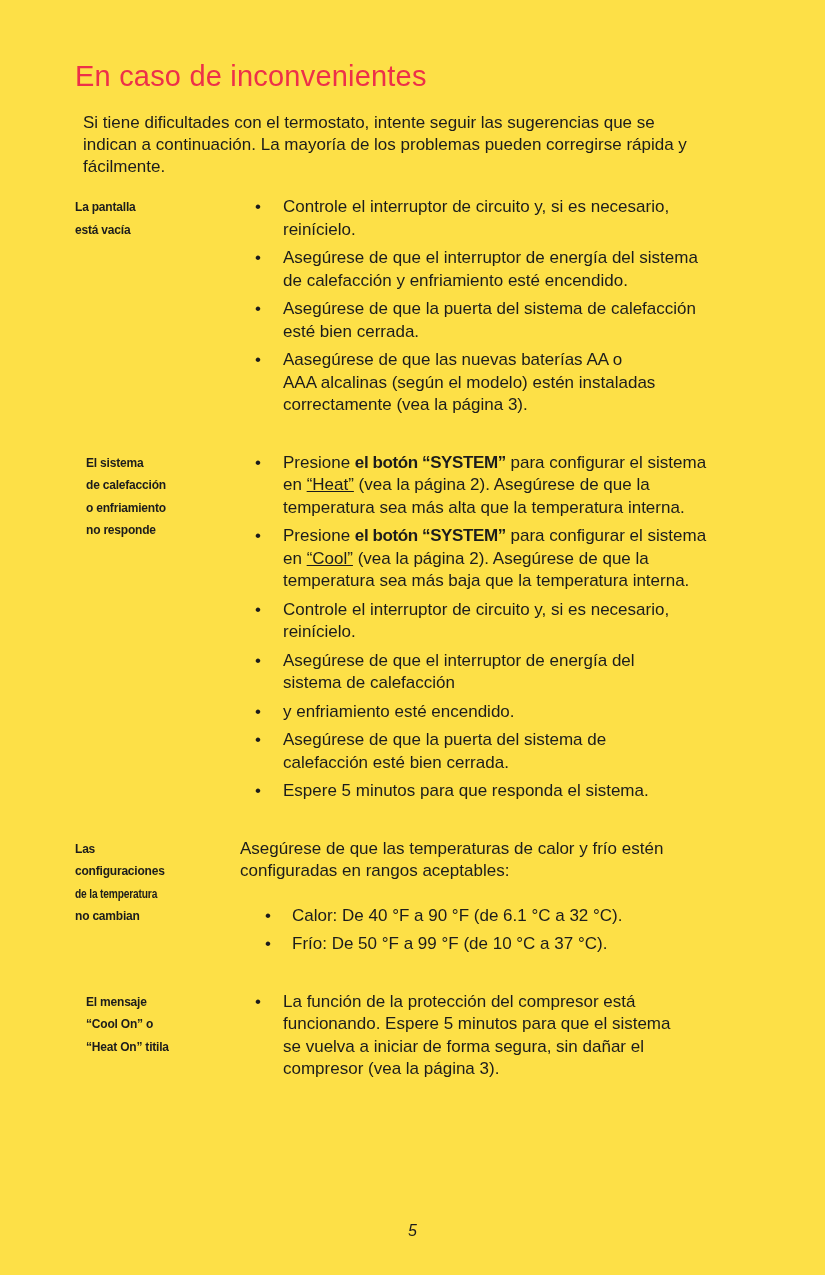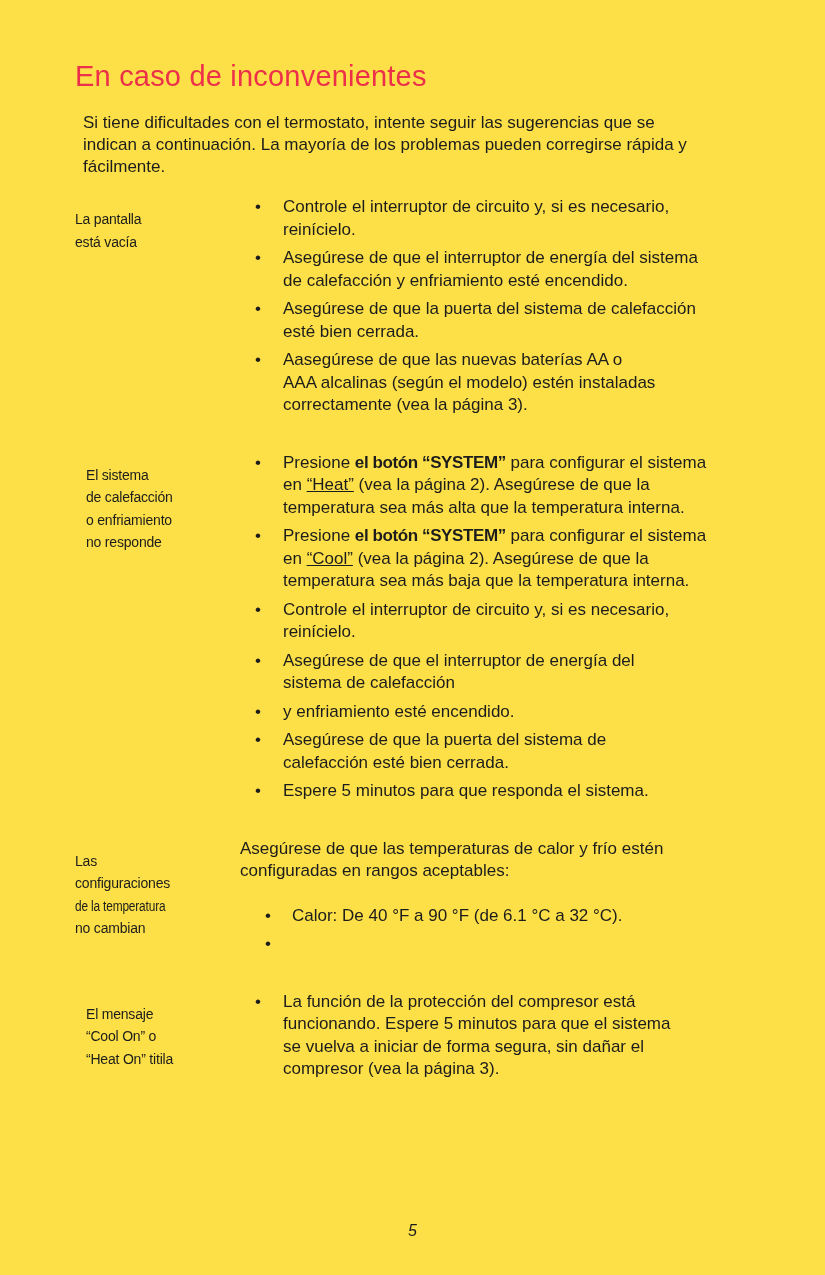--- a/index.html
+++ b/index.html
@@ -26,25 +26,24 @@
     line-height:22px;
     white-space:pre-line;
   }
   .rows{margin-top:16px;}
   .row{
     display:grid;
     grid-template-columns:165px 1fr;
     margin-bottom:29px;
   }
   .row-label{
-    font-weight:normal;
-    font-size:14px;
+    font-weight:bold;
+    font-size:12px;
     line-height:22.5px;
     letter-spacing:-0.2px;
-    margin-top:12px;
   }
   .row.indent-label .row-label{padding-left:11px;}
   .label-line span{display:inline-block;white-space:nowrap;}
   .label-line span.condensed{transform:scaleX(0.85);transform-origin:0 50%;}
   .row-content{font-size:17px;line-height:22.5px;}
   .row-intro{
     margin:0 0 22px 0;
     white-space:pre-line;
   }
   ul.bullets{list-style:none;margin:0;padding:0;}
@@ -133,21 +132,21 @@
             <div class="label-line"><span>Las</span></div>
             <div class="label-line"><span>configuraciones</span></div>
             <div class="label-line"><span class="condensed">de la temperatura</span></div>
             <div class="label-line"><span>no cambian</span></div>
           </div>
           <div class="row-content">
             <p class="row-intro">Asegúrese de que las temperaturas de calor y frío estén
 configuradas en rangos aceptables:</p>
             <ul class="bullets inset">
               <li><span class="dot">•</span><span class="bullet-text"><span class="seg">Calor: De 40 °F a 90 °F (de 6.1 °C a 32 °C).</span></span></li>
-              <li><span class="dot">•</span></li>
+              <li><span class="dot">•</span><span class="bullet-text"><span class="seg">Frío: De 50 °F a 99 °F (de 10 °C a 37 °C).</span></span></li>
             </ul>
           </div>
         </div>
         <div class="row indent-label">
           <div class="row-label">
             <div class="label-line"><span>El mensaje</span></div>
             <div class="label-line"><span>“Cool On” o</span></div>
             <div class="label-line"><span>“Heat On” titila</span></div>
           </div>
           <div class="row-content">

